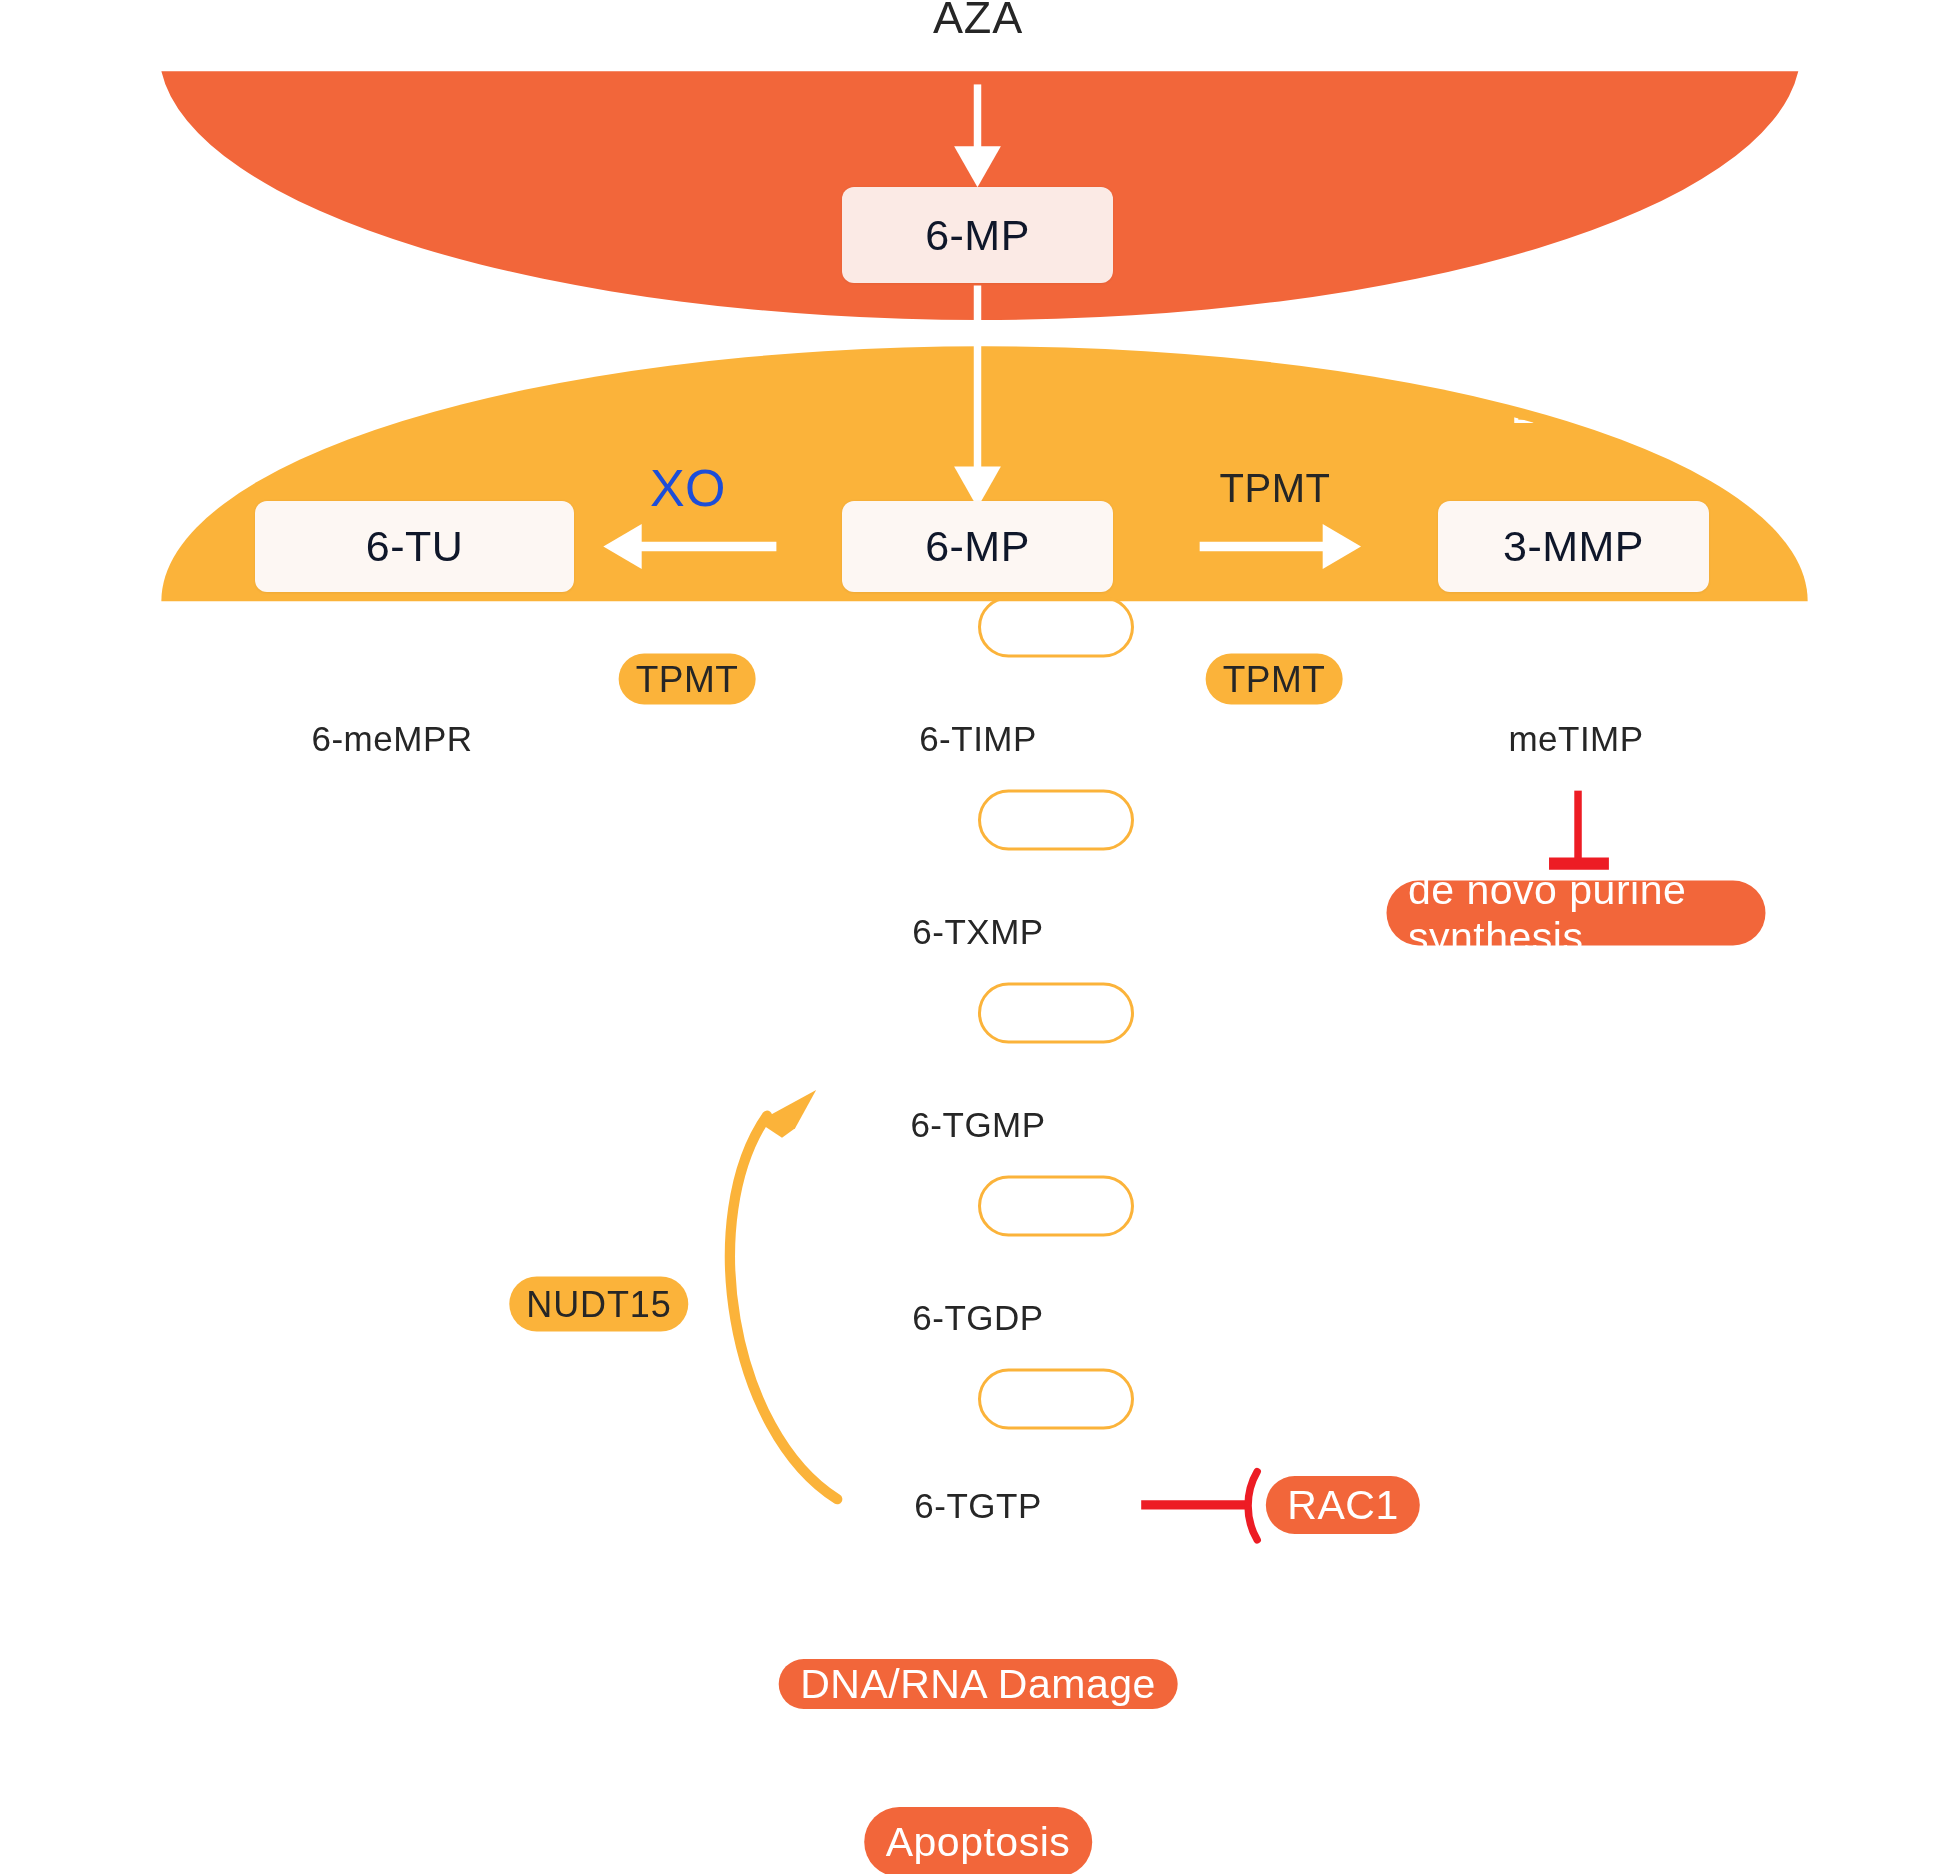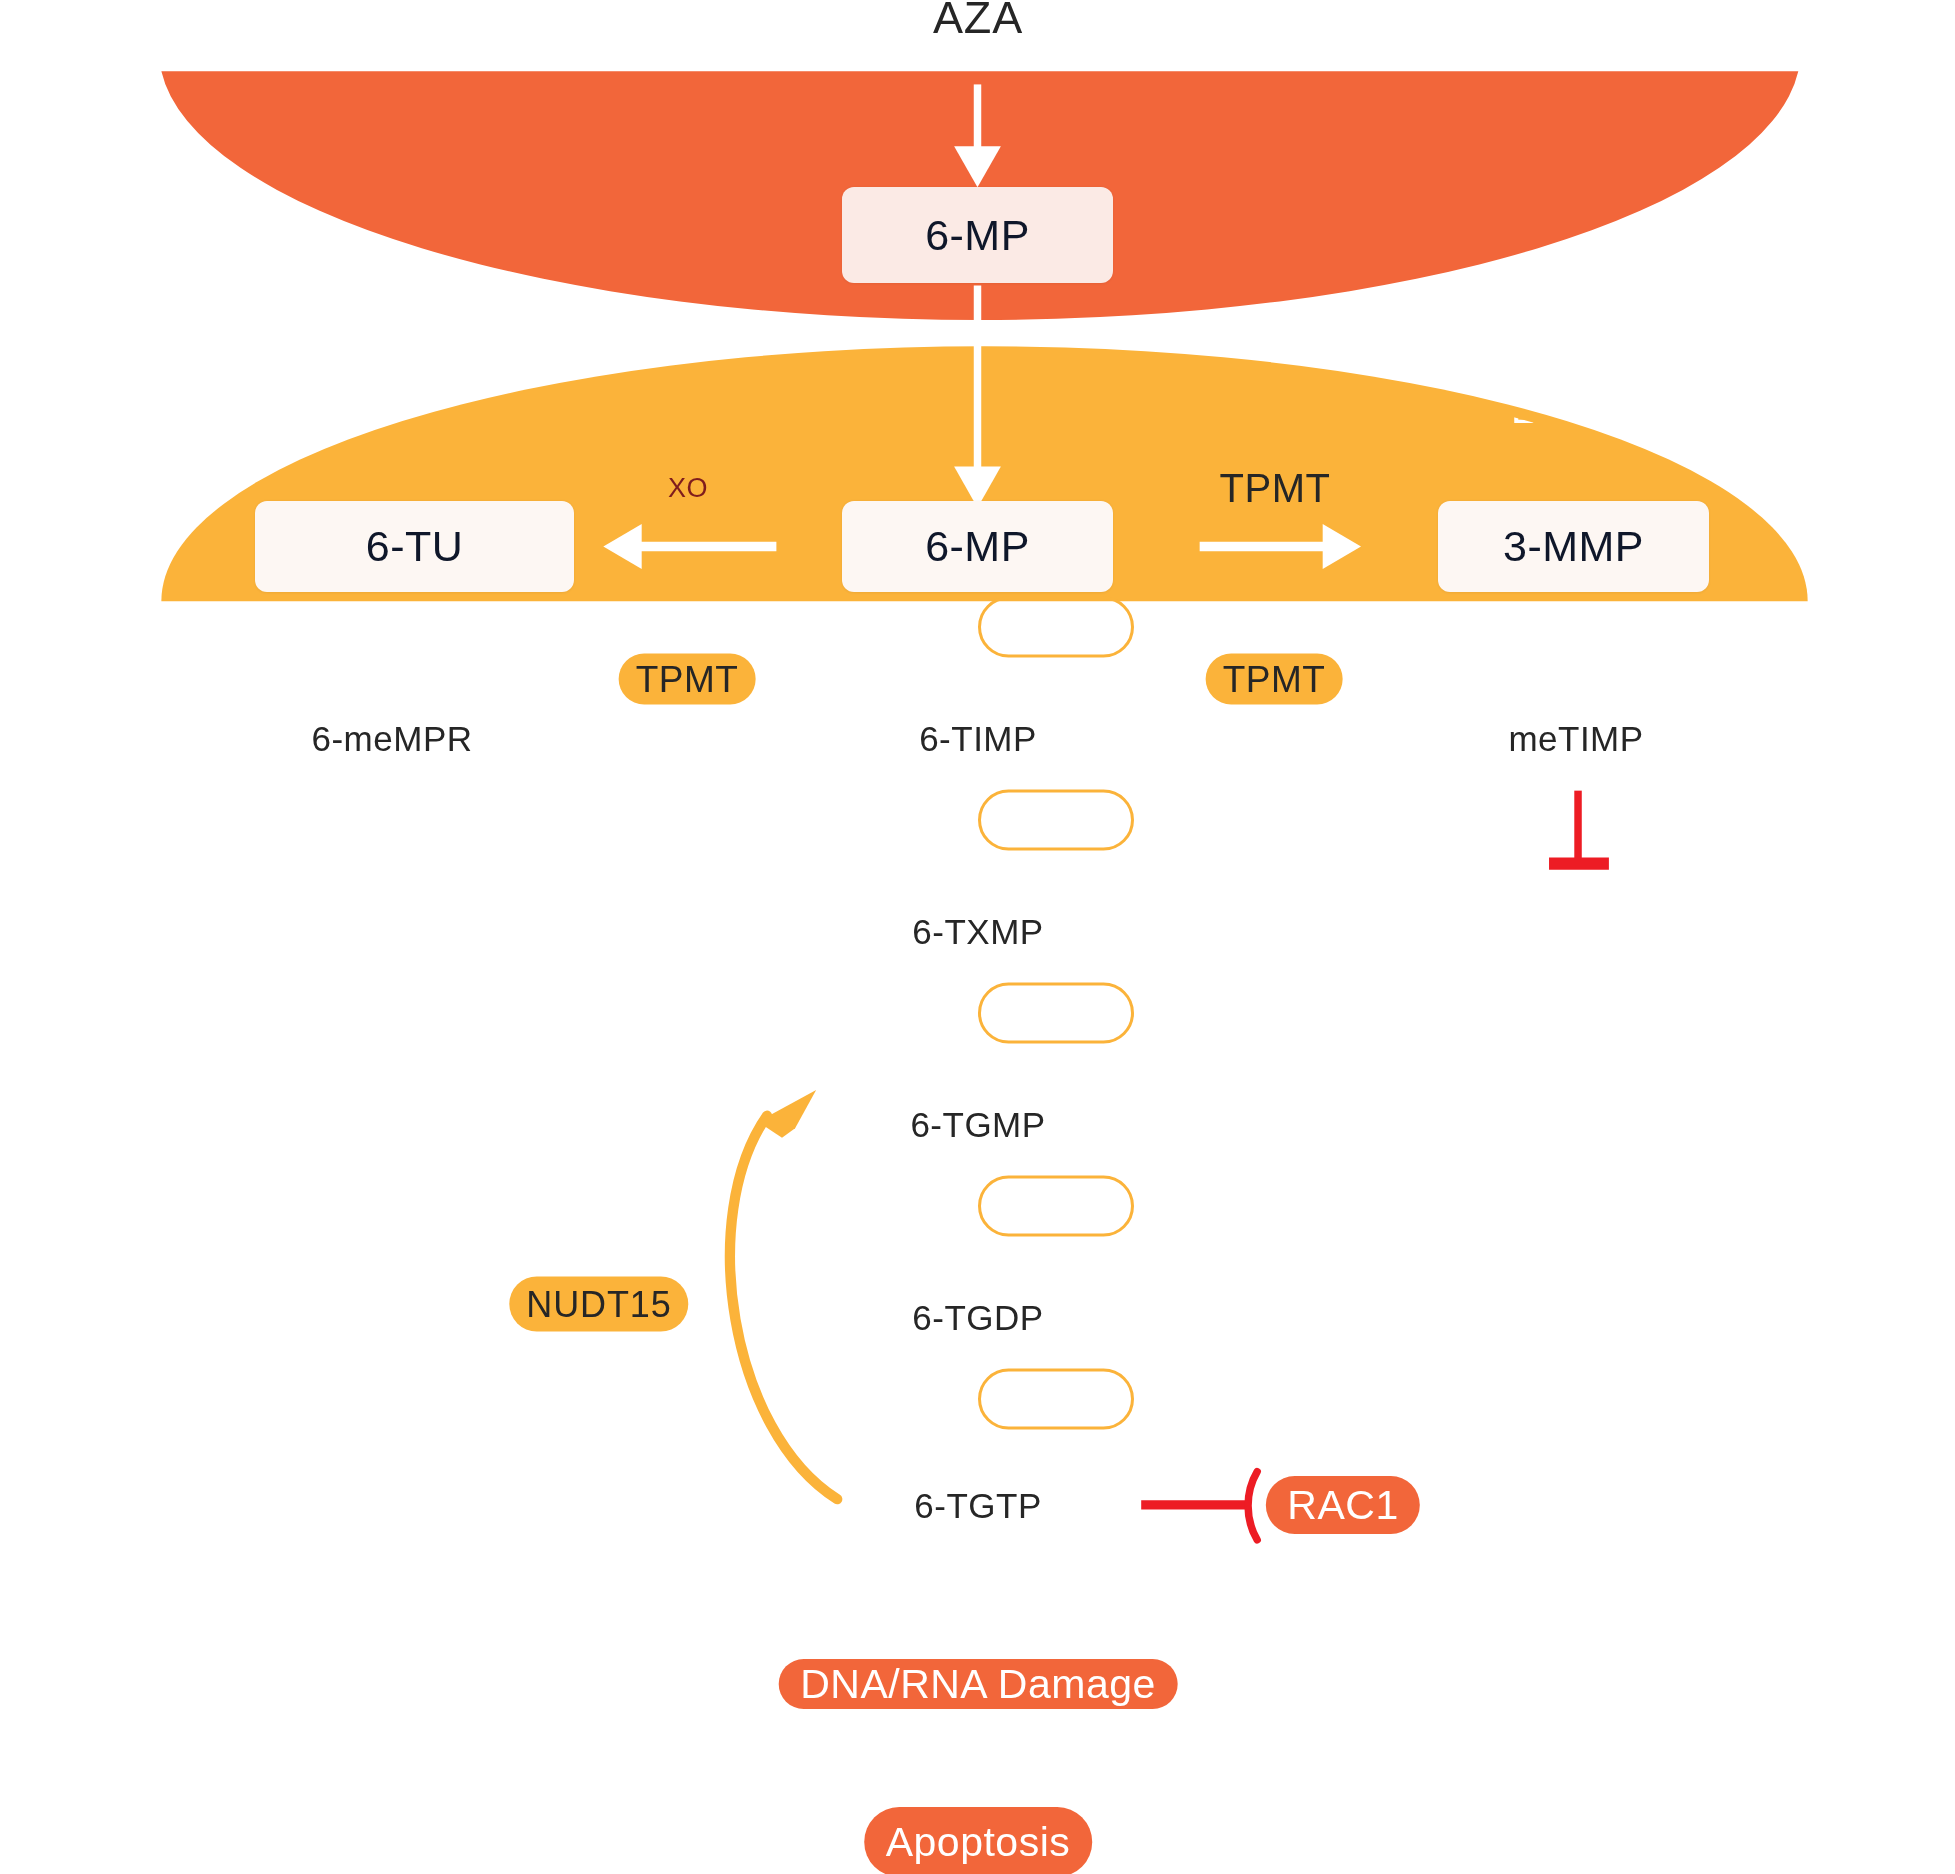--- a/index.html
+++ b/index.html
@@ -24,22 +24,22 @@
   
   .aza{
     color:#262626;
     font-size:45px;
     font-weight:500;
     letter-spacing:0.9px;
     transform:translate(-50%,-50%);
   }
   
   .enz-white{
-    color:#7f1d1d;
-    font-size:27px;
+    color:#1d4ed8;
+    font-size:52px;
     font-weight:500;
     letter-spacing:0.5px;
     transform:translate(-50%,-50%);
   }
   .enz-dark{
     color:#262626;
     font-size:40px;
     font-weight:500;
     letter-spacing:0.5px;
     transform:translate(-50%,-50%);
@@ -201,20 +201,21 @@
   <div class="lbl metab" style="left:978px;top:738px;">6-TIMP</div>
   <div class="lbl metab" style="left:978px;top:931px;">6-TXMP</div>
   <div class="lbl metab" style="left:978px;top:1124px;">6-TGMP</div>
   <div class="lbl metab" style="left:978px;top:1317px;">6-TGDP</div>
   <div class="lbl metab" style="left:978px;top:1505px;">6-TGTP</div>
 
   <div class="lbl metab" style="left:392px;top:738px;">6-meMPR</div>
 
   <div class="lbl metab" style="left:1576px;top:738px;">meTIMP</div>
 
+  <div class="outcome" style="left:1576px;top:913px;height:65px;">de novo purine synthesis</div>
 
   <div class="outcome" style="left:1343px;top:1505px;height:58px;">RAC1</div>
 
   <div class="outcome" style="left:978px;top:1684px;height:50px;">DNA/RNA Damage</div>
 
   <div class="outcome" style="left:978px;top:1842px;height:70px;">Apoptosis</div>
 
 </div>
 
 

